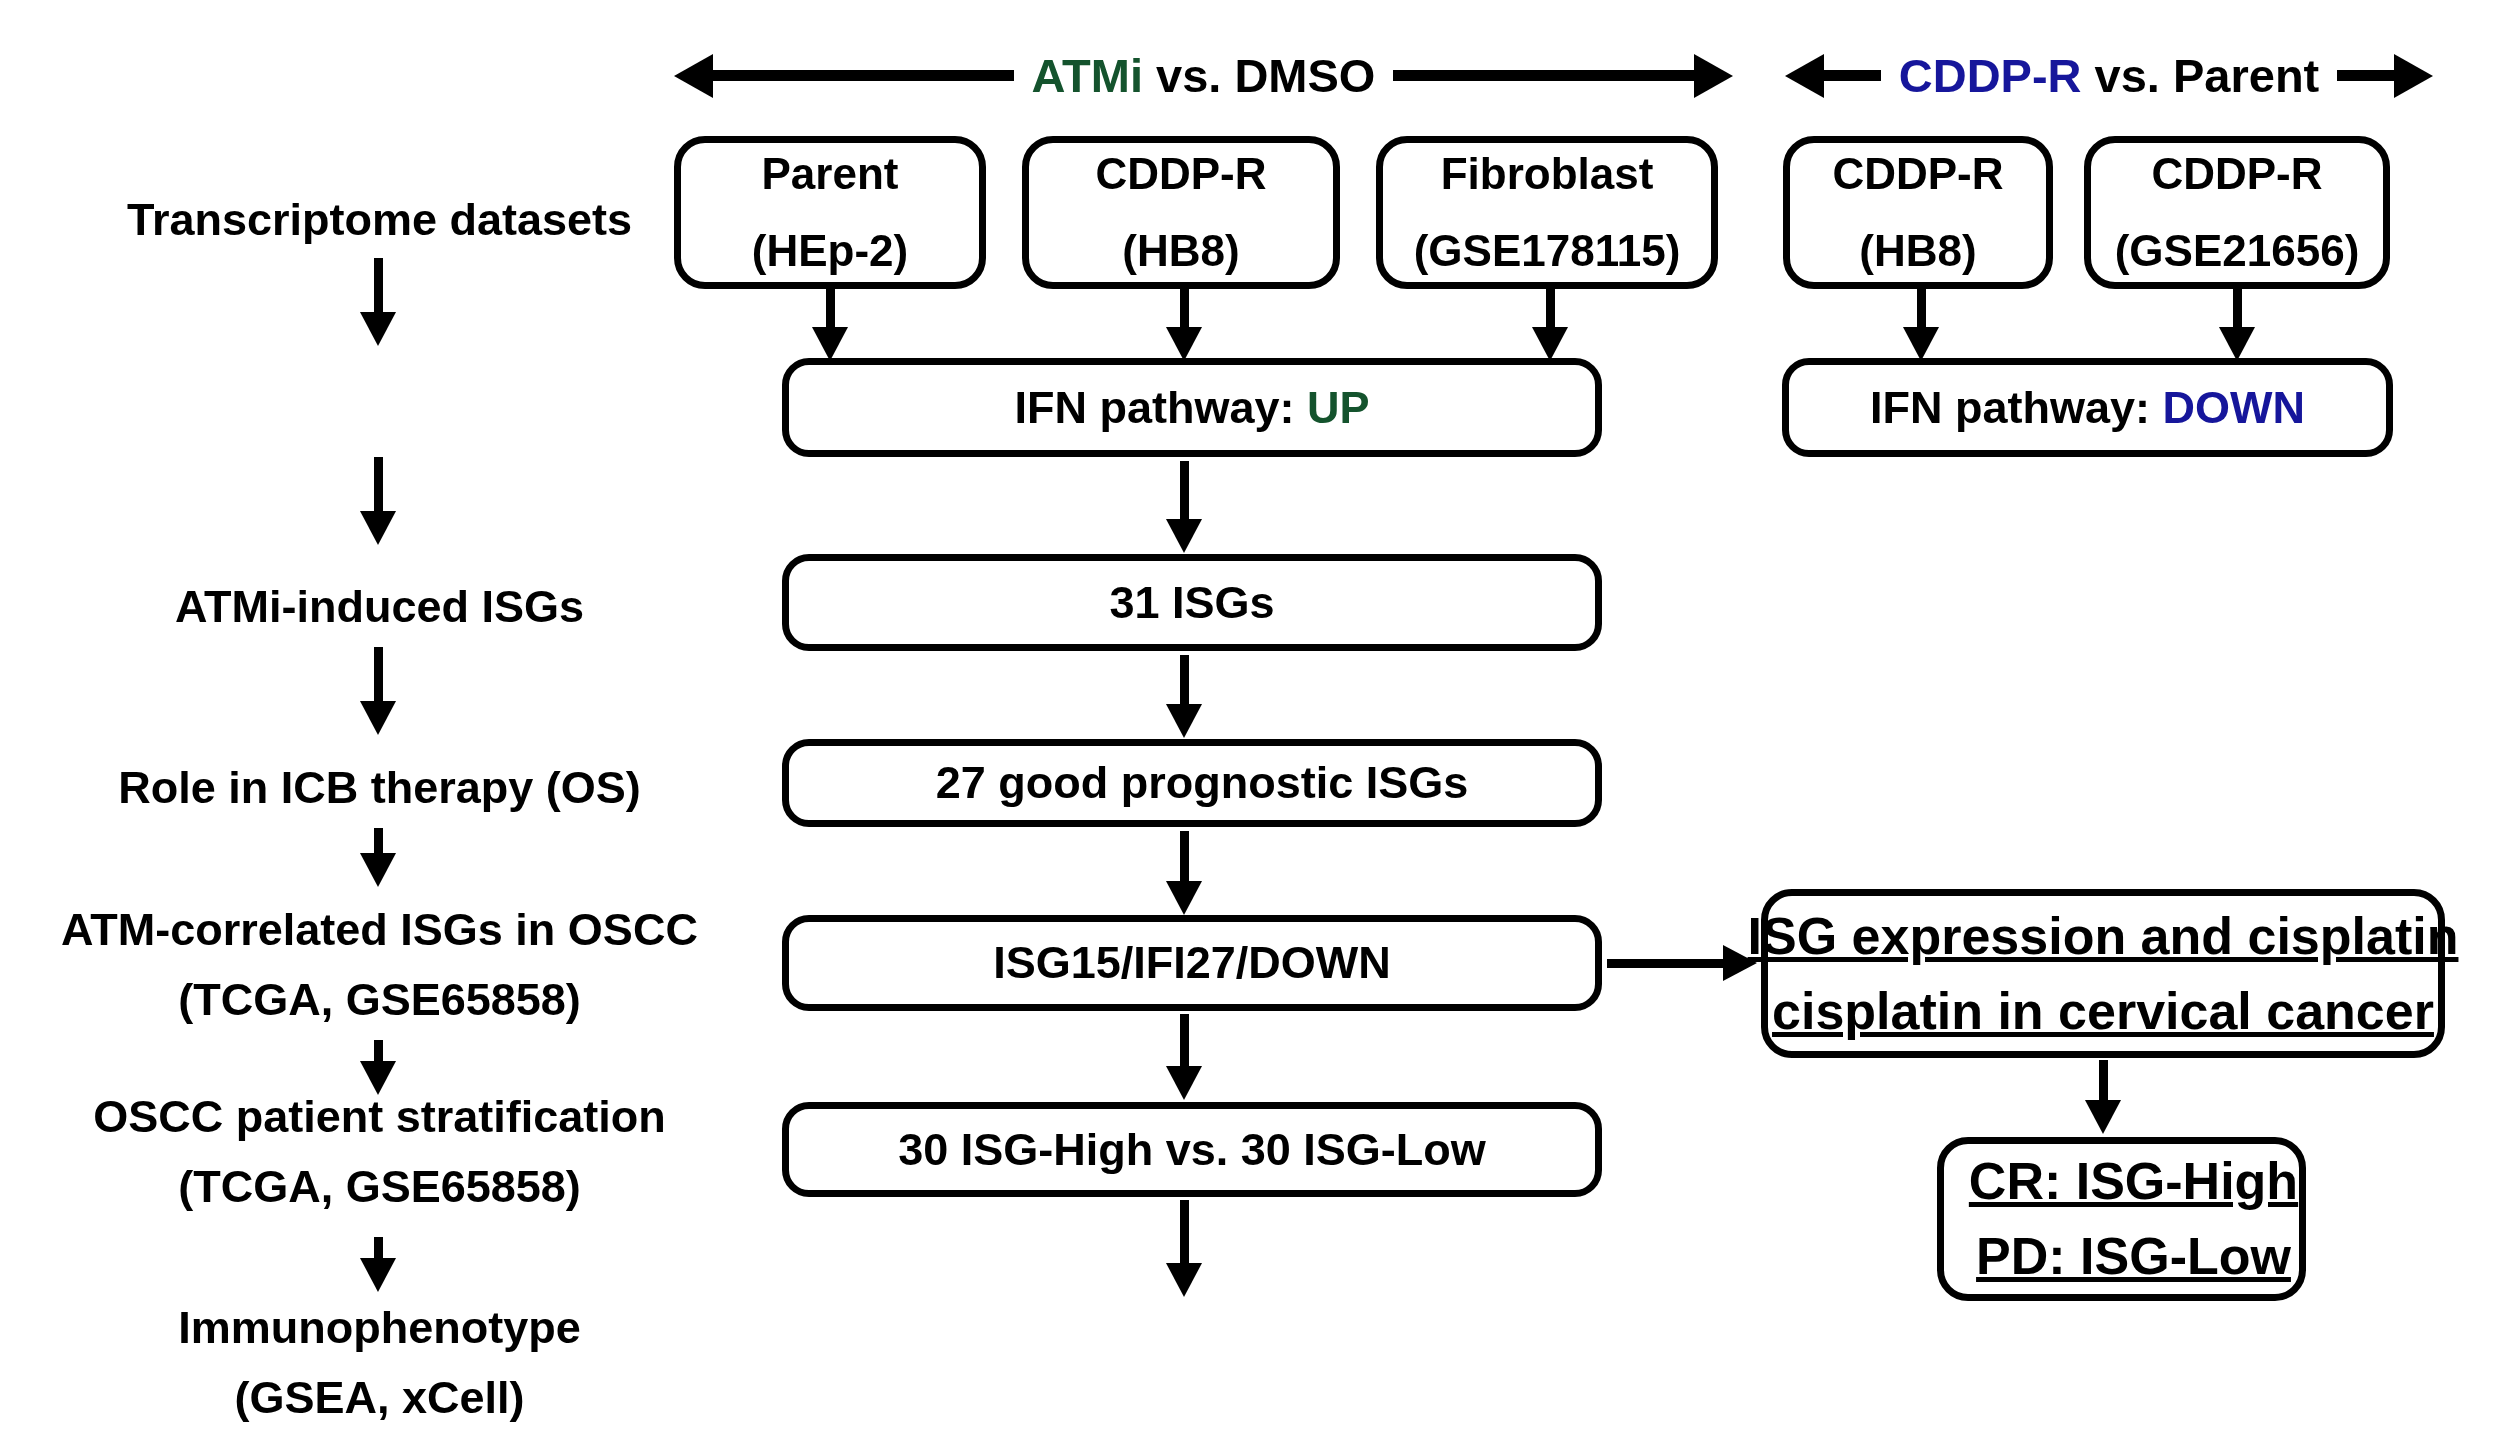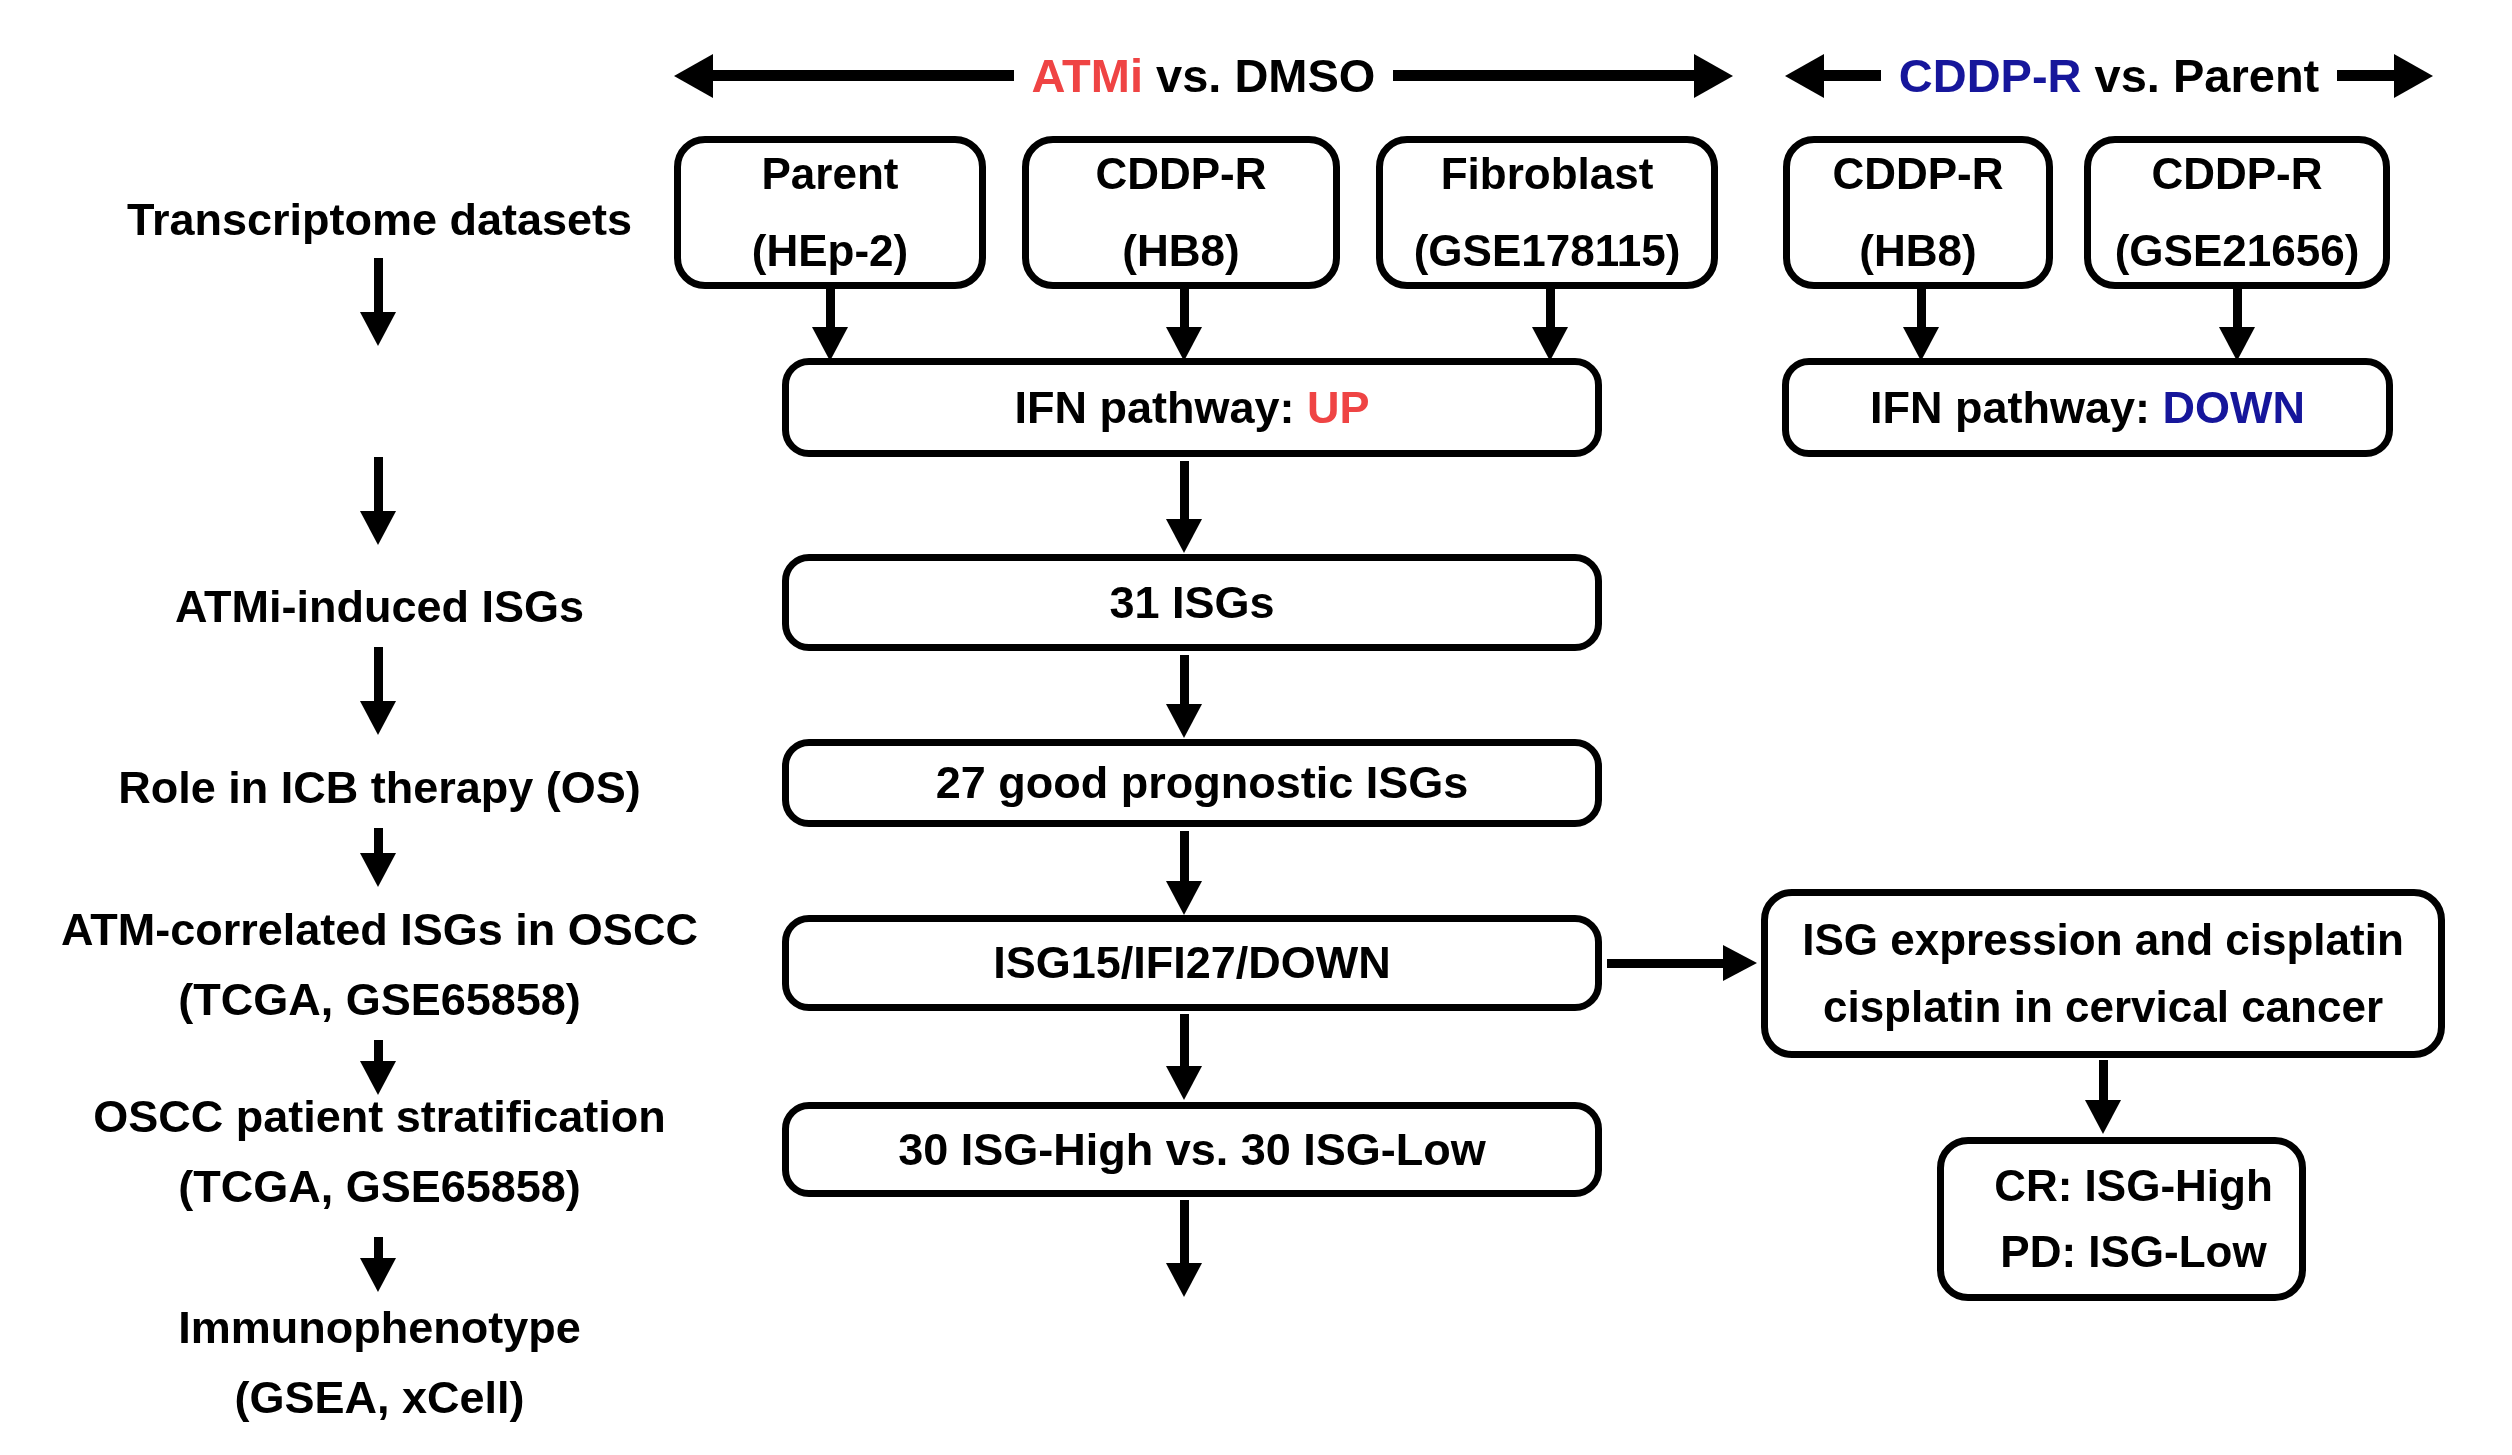--- a/index.html
+++ b/index.html
@@ -12,21 +12,21 @@
   
   .box {
     position:absolute; background:#fff; border:7.4px solid #000; border-radius:27px;
     display:flex; flex-direction:column; align-items:center; justify-content:center;
     text-align:center; box-sizing:border-box;
   }
   .box .bline { font-size:44px; line-height:1.05; white-space:nowrap; }
   .box.single .bline { font-size:45px; }
   .box.ds { gap:31px; border-radius:31px; }
   .box.two { gap:20px; border-radius:31px; }
-  .box.two .bline { font-size:44px; }
+  .box.two .bline { font-size:52px;text-decoration:underline; }
 
   
   .llabel {
     position:absolute; left:37px; width:685px; text-align:center;
     font-size:45px; line-height:70px;
   }
   .llabel div { white-space:nowrap; }
 
   
   .varrow {
@@ -56,21 +56,21 @@
     border-top:22px solid transparent; border-bottom:22px solid transparent;
     border-right:39px solid #000;
   }
   .dblarrow .headr {
     width:0; height:0;
     border-top:22px solid transparent; border-bottom:22px solid transparent;
     border-left:39px solid #000;
   }
   .dblarrow .dtext { font-size:47px; padding:0 18px; white-space:nowrap; }
 
-  .accent-red  { color:#ef4444; }
+  .accent-red  { color:#14532d; }
   .accent-blue { color:#16169b; }
 
   
   #hdr-left  { left:674px; top:46px;  width:1059px; height:59px; }
   #hdr-right { left:1785px; top:46px;  width:648px; height:59px; }
 
   
   #ds1 { left:674px; top:136px; width:312px; height:153px; }
   #ds2 { left:1022px; top:136px; width:318px; height:153px; }
   #ds3 { left:1376px; top:136px; width:342px; height:153px; }

